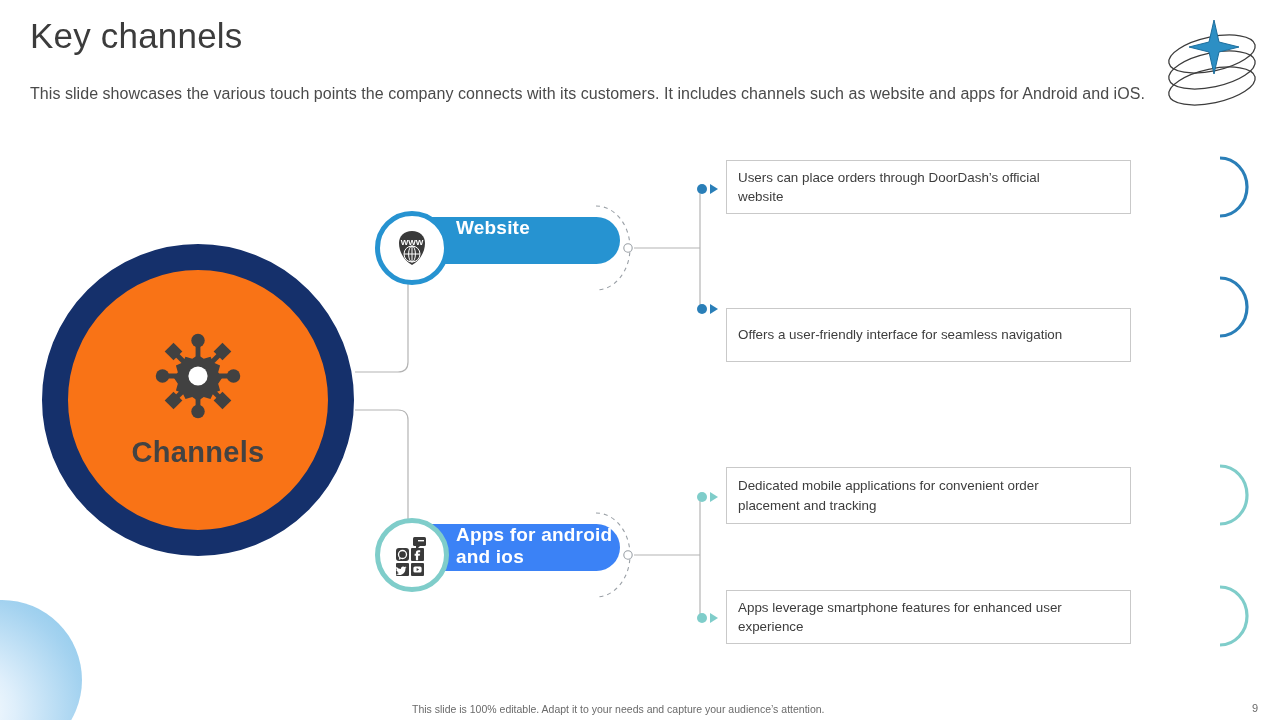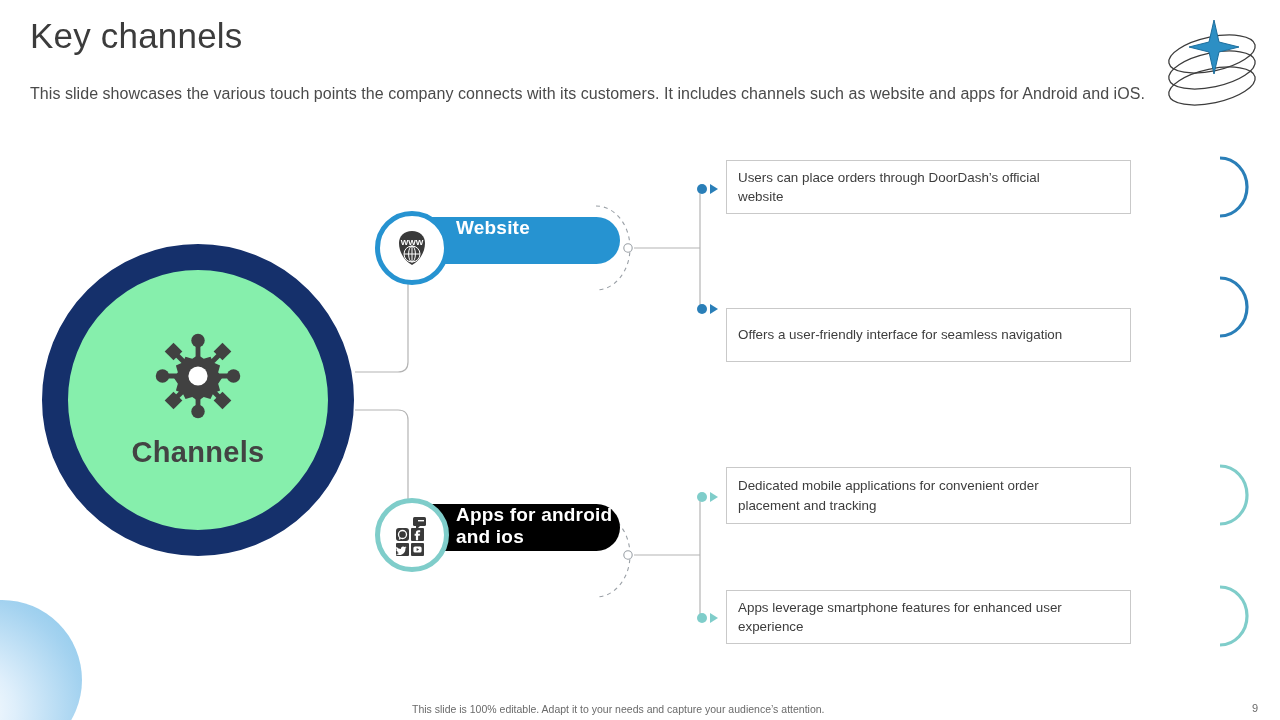--- a/index.html
+++ b/index.html
@@ -30,40 +30,40 @@
     font-size:16px; color:#4a4a4a; letter-spacing:.05px;
   }
 
   
   .logo{ position:absolute; left:1155px; top:14px; width:115px; height:100px; }
 
   
   .hub{
     position:absolute; left:42px; top:244px;
     width:312px; height:312px; border-radius:50%;
-    background:#86efac; border:26px solid #15306b;
+    background:#f97316; border:26px solid #15306b;
     display:flex; flex-direction:column;
     align-items:center; justify-content:center;
   }
   .hub-icon{ width:96px; height:96px; margin-top:-4px; }
   .hub-label{
     margin-top:12px; font-size:29px; font-weight:bold;
     color:#434343; letter-spacing:.3px;
   }
 
   
   .wires{ position:absolute; left:0; top:0; width:1280px; height:720px; pointer-events:none; }
 
   
   .pill{
     position:absolute; height:47px; width:240px;
     border-radius:31px; display:flex; 
   }
   .pill-blue{ left:380px; top:217px; background:#2693d1; }
-  .pill-teal{ left:380px; top:504px; background:#000000; }
+  .pill-teal{ left:380px; top:524px; background:#3b82f6; }
   .pill-text{
     color:#ffffff; font-weight:bold; font-size:19px;
     margin-left:76px; line-height:1.15; letter-spacing:.2px;
   }
   .pill-badge{
     position:absolute; left:-5px; top:-6px;
     width:74px; height:74px; border-radius:50%;
     background:#ffffff; display:flex; align-items:center; justify-content:center;
   }
   .pill-blue .pill-badge{ border:5px solid #2693d1; }

